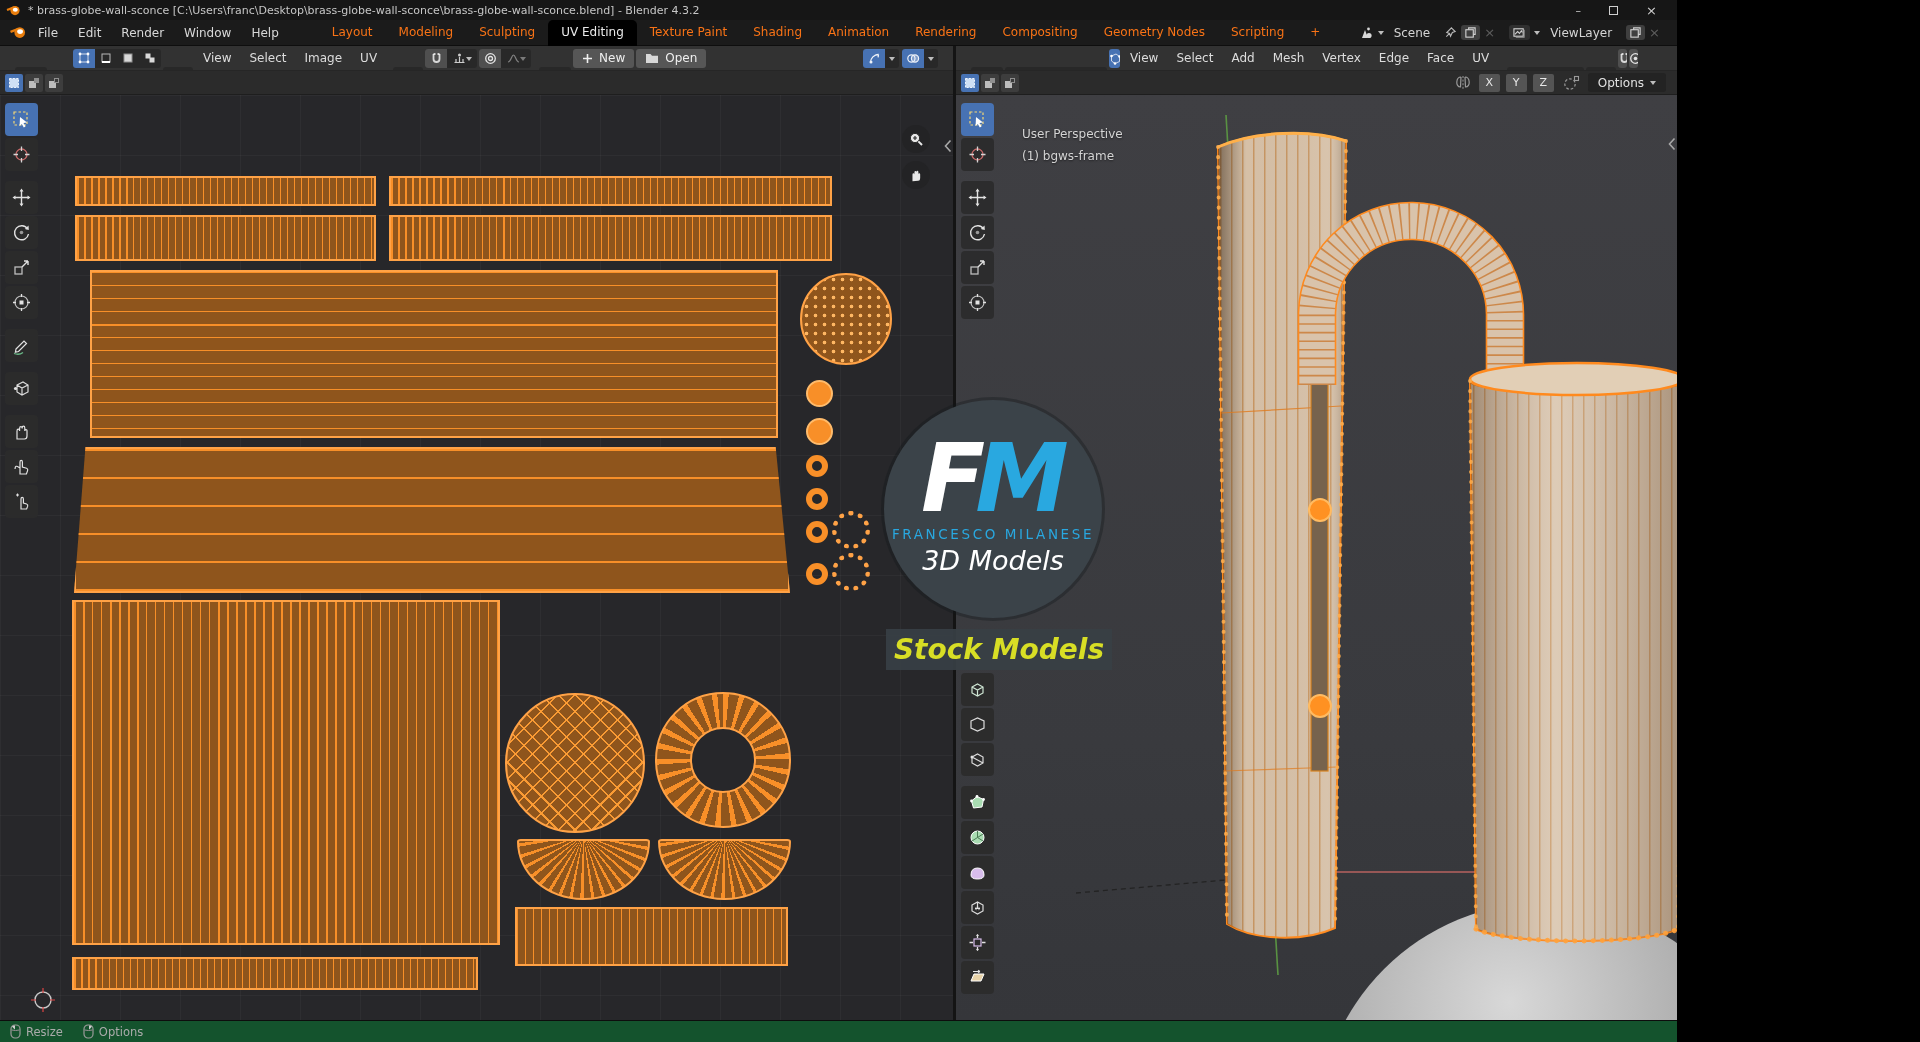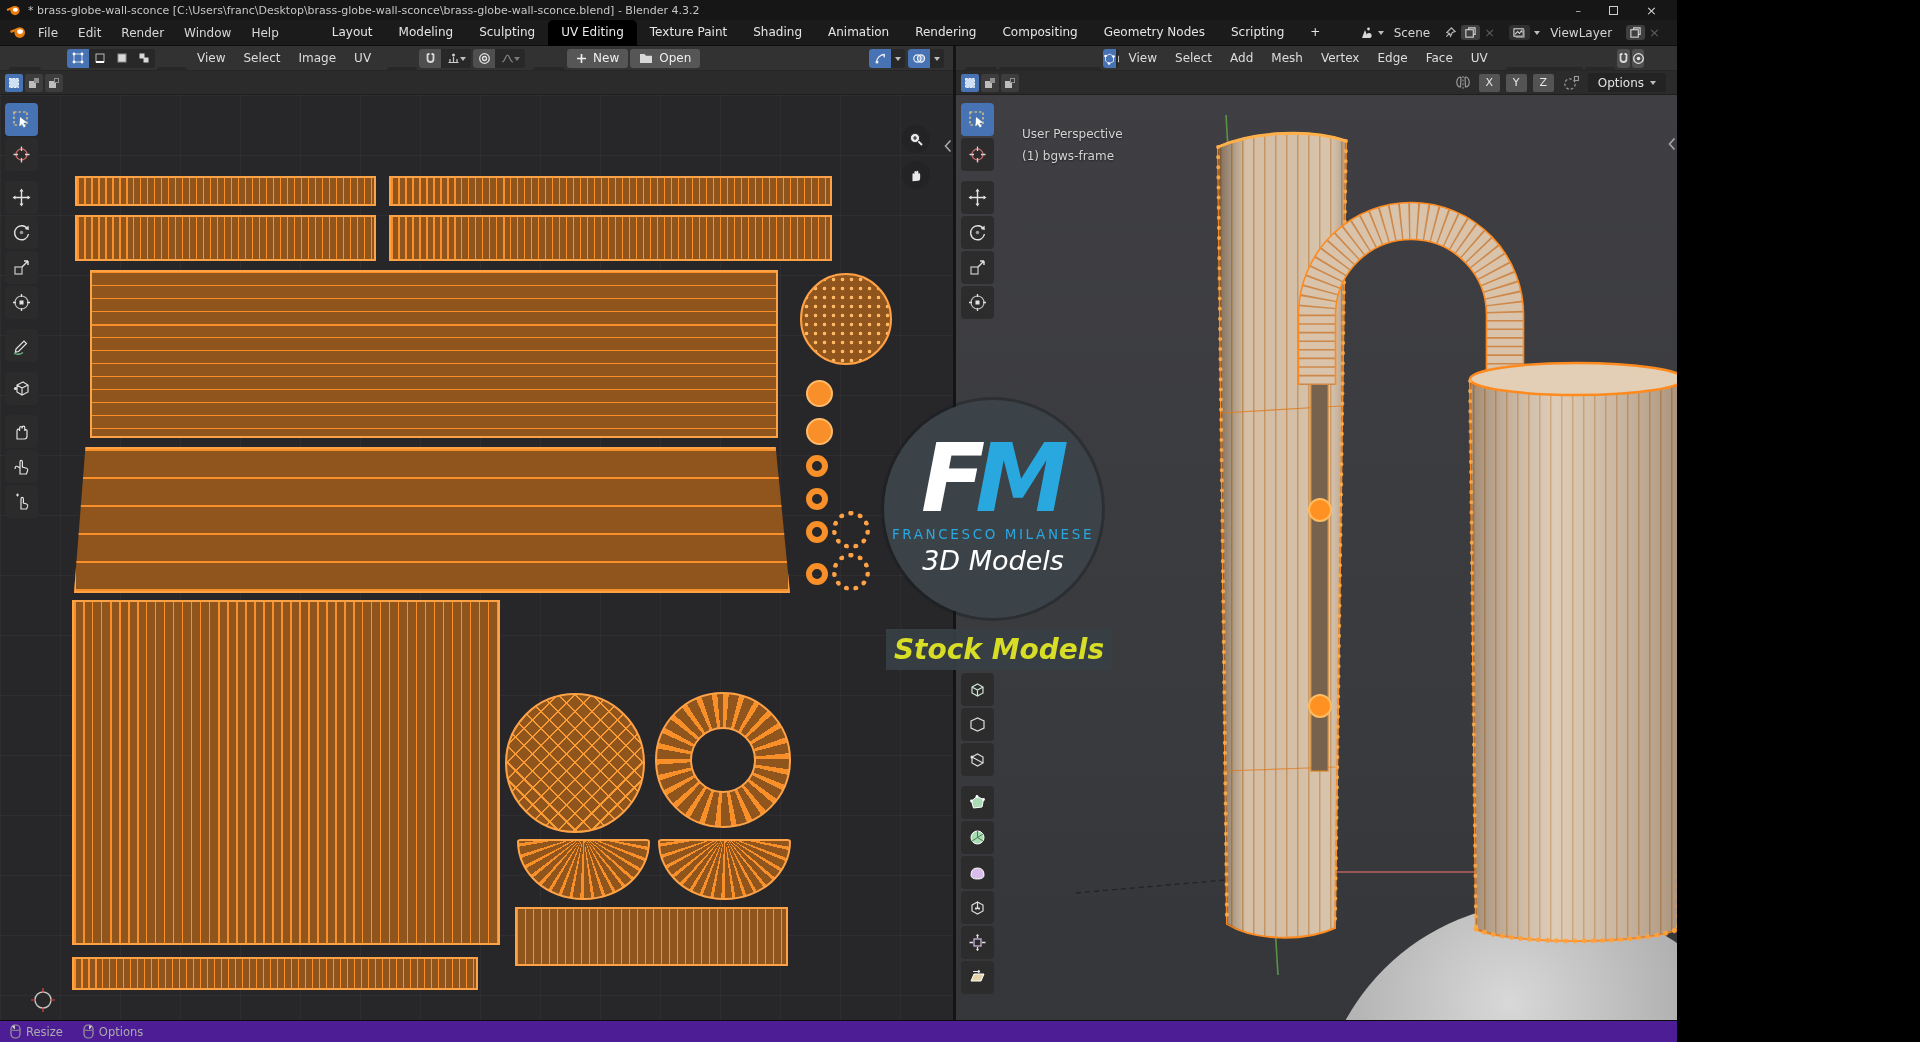--- a/index.html
+++ b/index.html
@@ -9,34 +9,34 @@
 
   
   .titlebar { height:20px; display:flex; align-items:center; background:#161616; padding:0 6px; gap:7px; font-size:11px; color:#c6c6c6; }
   .win-controls { margin-left:auto; display:flex; gap:28px; align-items:center; padding-right:14px; color:#cfcfcf; }
   .win-box { width:9px; height:9px; border:1px solid #cfcfcf; display:inline-block; }
 
   
   .topbar { height:26px; display:flex; align-items:center; background:#1b1b1b; border-bottom:1px solid #0e0e0e; padding:0 8px; }
   .menu { padding:0 10px; color:#d8d8d8; }
   .tabs { display:flex; margin-left:30px; height:26px; align-items:stretch; }
-  .tab { padding:5px 13px 4px; color:#e5e5e5; border-radius:5px 5px 0 0; }
+  .tab { padding:5px 13px 4px; color:#f97316; border-radius:5px 5px 0 0; }
   .tab.active { background:#000000; color:#eaeaea;text-align:center; }
   .topbar-right { margin-left:auto; display:flex; align-items:center; gap:4px; padding-right:4px; }
   .tb-chip { display:flex; align-items:center; gap:4px; padding:1px 5px; border-radius:3px; }
   .tb-dim { opacity:.35; }
   .tb-box { background:#3f3f3f; border-radius:3px; padding:1px 3px; display:flex; align-items:center; }
 
   
   .workspace { display:flex; height:974px; }
   .divider { width:3px; background:#141414; }
   .editor { display:flex; flex-direction:column; min-width:0; }
   .uv-editor { width:953px; }
   .vp-editor { flex:1; }
-  .editor-header { height:25px; background:#323232; display:flex; align-items:center; gap:2px; padding:0 9px; border-bottom:1px solid #262626; white-space:nowrap; overflow:hidden; }
+  .editor-header { height:25px; background:#323232; display:flex; align-items:center; gap:2px; padding:0 15px; border-bottom:1px solid #262626; white-space:nowrap; overflow:hidden; }
   .tool-row { height:24px; background:#2b2b2b; display:flex; align-items:center; padding:0 5px; border-bottom:1px solid #1e1e1e; gap:2px; overflow:hidden; }
   .hmenu { padding:0 8px; color:#dddddd; }
   .hbtn { height:19px; display:inline-flex; align-items:center; gap:3px; padding:0 4px; border-radius:3px; background:#282828;margin-top:36px; }
   .hbtn.flat { background:transparent; }
   .seg { display:inline-flex; background:#282828; border-radius:3px; overflow:hidden; }
   .seg > span { height:19px; width:22px; display:inline-flex; align-items:center; justify-content:center; }
   .seg > span.on { background:#4772b3; }
   .seg > span.lit { background:#4f4f4f; }
   .pill { background:#565656; border-radius:3px; height:19px; padding:0 9px; display:inline-flex; align-items:center; gap:6px; color:#efefef; }
   .caret { width:0; height:0; border:3px solid transparent; border-top:4px solid #bdbdbd; margin-top:4px; }
@@ -88,21 +88,21 @@
     box-shadow:0 0 0 3px rgba(18,22,26,.35); }
   .wm-fm { display:flex; font-size:94px; font-weight:bold; font-style:italic; line-height:.78; letter-spacing:-4px; }
   .wm-f { color:#ffffff; } .wm-m { color:#29a8e0; margin-left:-6px; }
   .wm-name { color:#29a8e0; font-size:13.5px; letter-spacing:2.6px; margin-top:10px; white-space:nowrap; }
   .wm-tag { color:#fff; font-size:27px; font-style:italic; margin-top:3px; }
   .wm-banner { position:absolute; left:886px; top:629px; width:226px; height:41px; background:rgba(56,63,69,.93);
     display:flex; align-items:center; justify-content:center; z-index:60; }
   .wm-banner span { color:#d8de25; font-weight:bold; font-style:italic; font-size:28px; }
 
   
-  .statusbar { height:22px; background:#4c1d95; border-top:1px solid #0d0d0d; display:flex; align-items:center;
+  .statusbar { height:22px; background:#14532d; border-top:1px solid #0d0d0d; display:flex; align-items:center;
     padding:0 10px; color:#ababab; font-size:11.5px; gap:20px; }
   .status-item { display:flex; align-items:center; gap:5px; }
   .status-right { margin-left:auto; color:#9a9a9a; letter-spacing:.2px; }
 
   svg { display:block; }
 </style>
 </head>
 <body>
 
 <div class="app">

